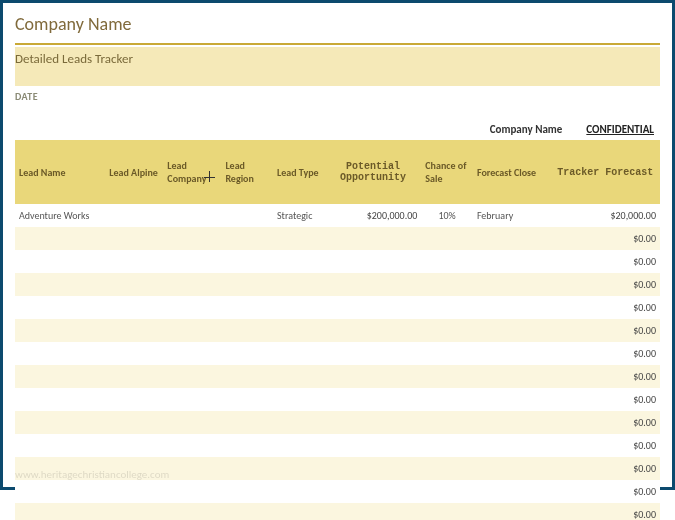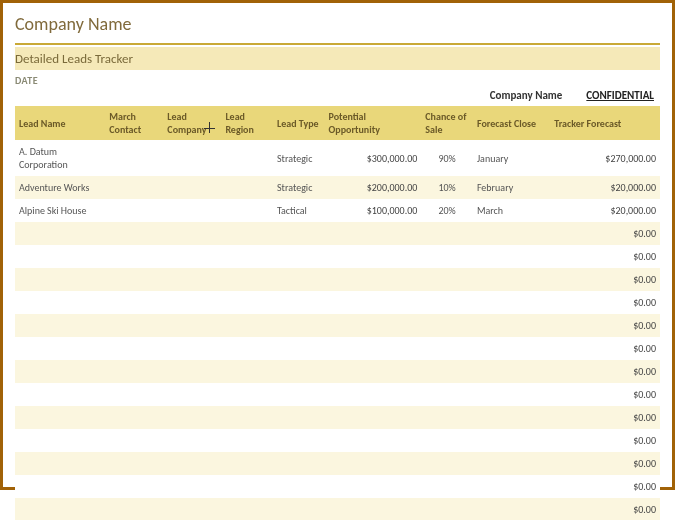--- a/index.html
+++ b/index.html
@@ -1,27 +1,27 @@
 <!DOCTYPE html>
 <html><head>
 <meta charset="utf-8">
 <style>
 * { margin: 0; padding: 0; box-sizing: border-box; }
 body { font-family: Calibri, Arial, sans-serif; background: #fff; width: 675px; height: 520px; overflow: hidden; }
-.page { border: 3px solid #a16207; width: 675px; height: 490px; background: #fff; position: relative; }
+.page { border: 3px solid #0c4a6e; width: 675px; height: 490px; background: #fff; position: relative; }
 .inner { padding: 10px 12px 0 12px; }
 .title { color: #806a3b; font-size: 18px; font-weight: 400; margin-bottom: 8px; }
 .divider { height: 2px; background: #c9a936; margin-bottom: 2px; }
-.subtitle-band { background: #f5e9b8; padding: 4px 0 4px 0; color: #7a6a3a; font-size: 13px; margin-bottom: 4px; }
-.date-label { color: #8a8a75; font-size: 10px; font-weight: bold; letter-spacing: 0.5px; margin-bottom: 2px; }
+.subtitle-band { background: #f5e9b8; padding: 4px 0 20px 0; color: #7a6a3a; font-size: 13px; margin-bottom: 4px; }
+.date-label { color: #8a8a75; font-size: 10px; font-weight: bold; letter-spacing: 0.5px; margin-bottom: 20px; }
 .superheader { display: flex; justify-content: flex-end; gap: 24px; font-size: 11px; font-weight: bold; color: #333; margin-bottom: 4px; padding-right: 6px; }
 .superheader .conf { color: #222; text-decoration: underline; }
 table { width: 100%; border-collapse: collapse; font-size: 10px; table-layout: fixed; }
-thead th { background: #e9d77a; color: #6b5a28; font-weight: bold; text-align: left; padding: 4px 4px; vertical-align: middle; }
-thead th.r { text-align: left; }
+thead th { background: #e9d77a; color: #6b5a28; font-weight: bold; text-align: left; padding: 19px 4px; vertical-align: middle; }
+thead th.r { text-align: center; font-family: Liberation Mono, monospace; }
 thead th.c { }
 tbody td { padding: 5px 4px; color: #555; vertical-align: middle; }
 tbody td.r { text-align: right; color: #444; }
 tbody td.c { text-align: center; }
 tbody tr:nth-child(odd) { background: #fff; }
 tbody tr:nth-child(even) { background: #fbf6df; }
 .cursor { display: inline-block; width: 8px; height: 8px; position: relative; }
 .cursor::before { content: ""; position: absolute; left: 3px; top: -3px; width: 1px; height: 11px; background: #333; }
 .cursor::after { content: ""; position: absolute; top: 3px; left: -2px; width: 11px; height: 1px; background: #333; }
 .watermark { position: absolute; bottom: 6px; left: 12px; color: rgba(0,0,0,0.12); font-size: 11px; pointer-events: none; }
@@ -49,65 +49,43 @@
           <col style="width:8%">
           <col style="width:8%">
         <col style="width:15%">
           <col style="width:8%">
           <col style="width:12%">
           <col style="width:17%">
       </colgroup>
       <thead>
         <tr>
           <th>Lead Name</th>
-          <th>March Contact</th>
+          <th>Lead Alpine</th>
           <th><span>Lead Company</span><span class="cursor"></span></th>
           <th>Lead Region</th>
           <th>Lead Type</th>
           <th class="r">Potential Opportunity</th>
           <th class="c">Chance of Sale</th>
           <th>Forecast Close</th>
           <th class="r">Tracker Forecast</th>
         </tr>
       </thead>
       <tbody>
           <tr>
-            <td>A. Datum Corporation</td>
-            <td></td>
-            <td></td>
-            <td></td>
-            <td>Strategic</td>
-            <td class="r">$300,000.00</td>
-            <td class="c">90%</td>
-            <td>January</td>
-            <td class="r">$270,000.00</td>
-          </tr>
-          <tr>
             <td>Adventure Works</td>
             <td></td>
             <td></td>
             <td></td>
             <td>Strategic</td>
             <td class="r">$200,000.00</td>
             <td class="c">10%</td>
             <td>February</td>
             <td class="r">$20,000.00</td>
           </tr>
           <tr>
-            <td>Alpine Ski House</td>
-            <td></td>
-            <td></td>
-            <td></td>
-            <td>Tactical</td>
-            <td class="r">$100,000.00</td>
-            <td class="c">20%</td>
-            <td>March</td>
-            <td class="r">$20,000.00</td>
-          </tr>
-          <tr>
             <td></td>
             <td></td>
             <td></td>
             <td></td>
             <td></td>
             <td class="r"></td>
             <td class="c"></td>
             <td></td>
             <td class="r">$0.00</td>
           </tr>
@@ -240,13 +218,14 @@
             <td></td>
             <td class="r"></td>
             <td class="c"></td>
             <td></td>
             <td class="r">$0.00</td>
           </tr>
         </tbody>
 
     </table>
   </div>
+  <div class="watermark">www.heritagechristiancollege.com</div>
 </div>
 
 </body></html>

